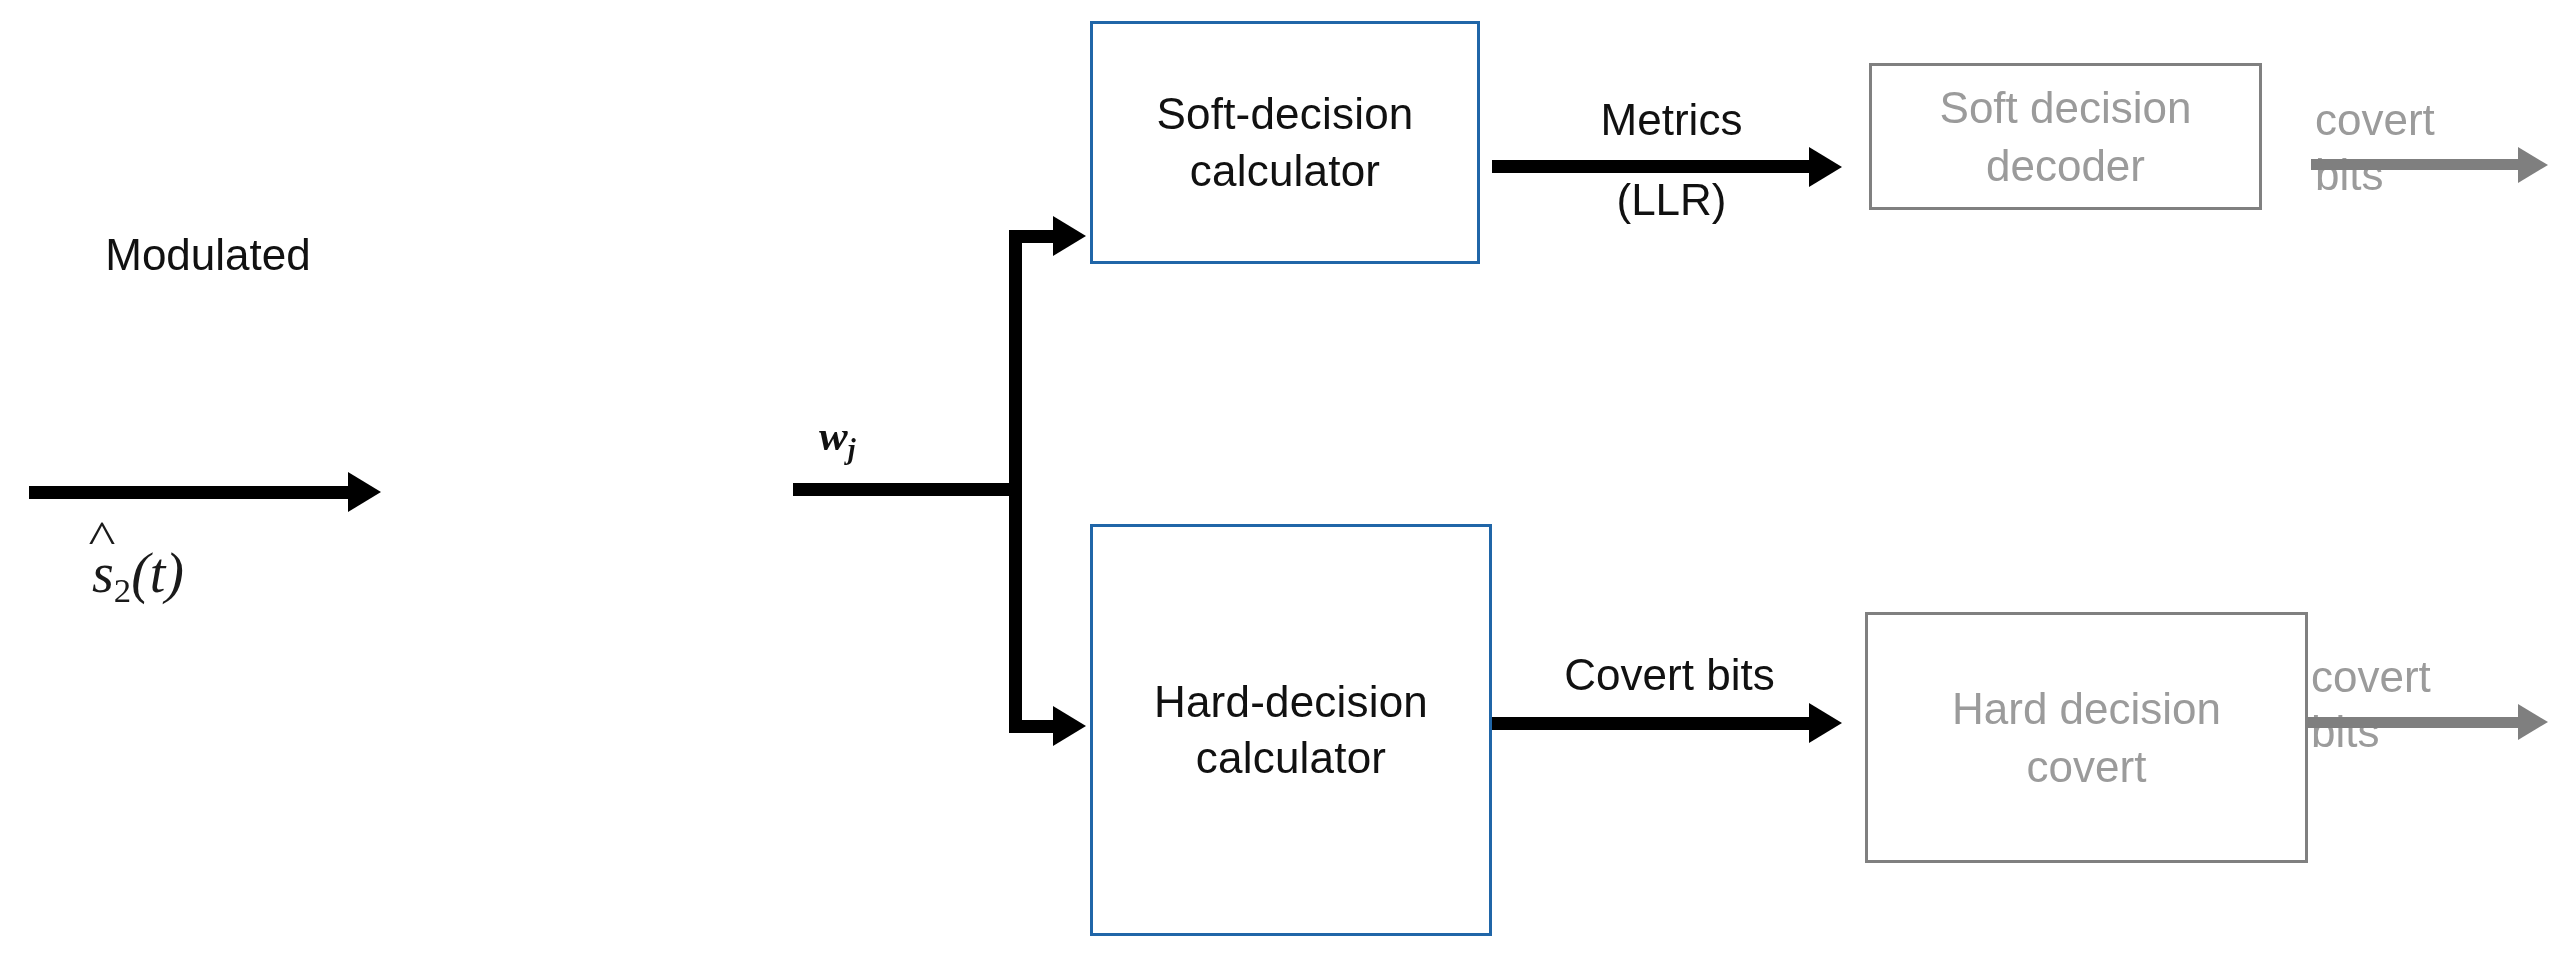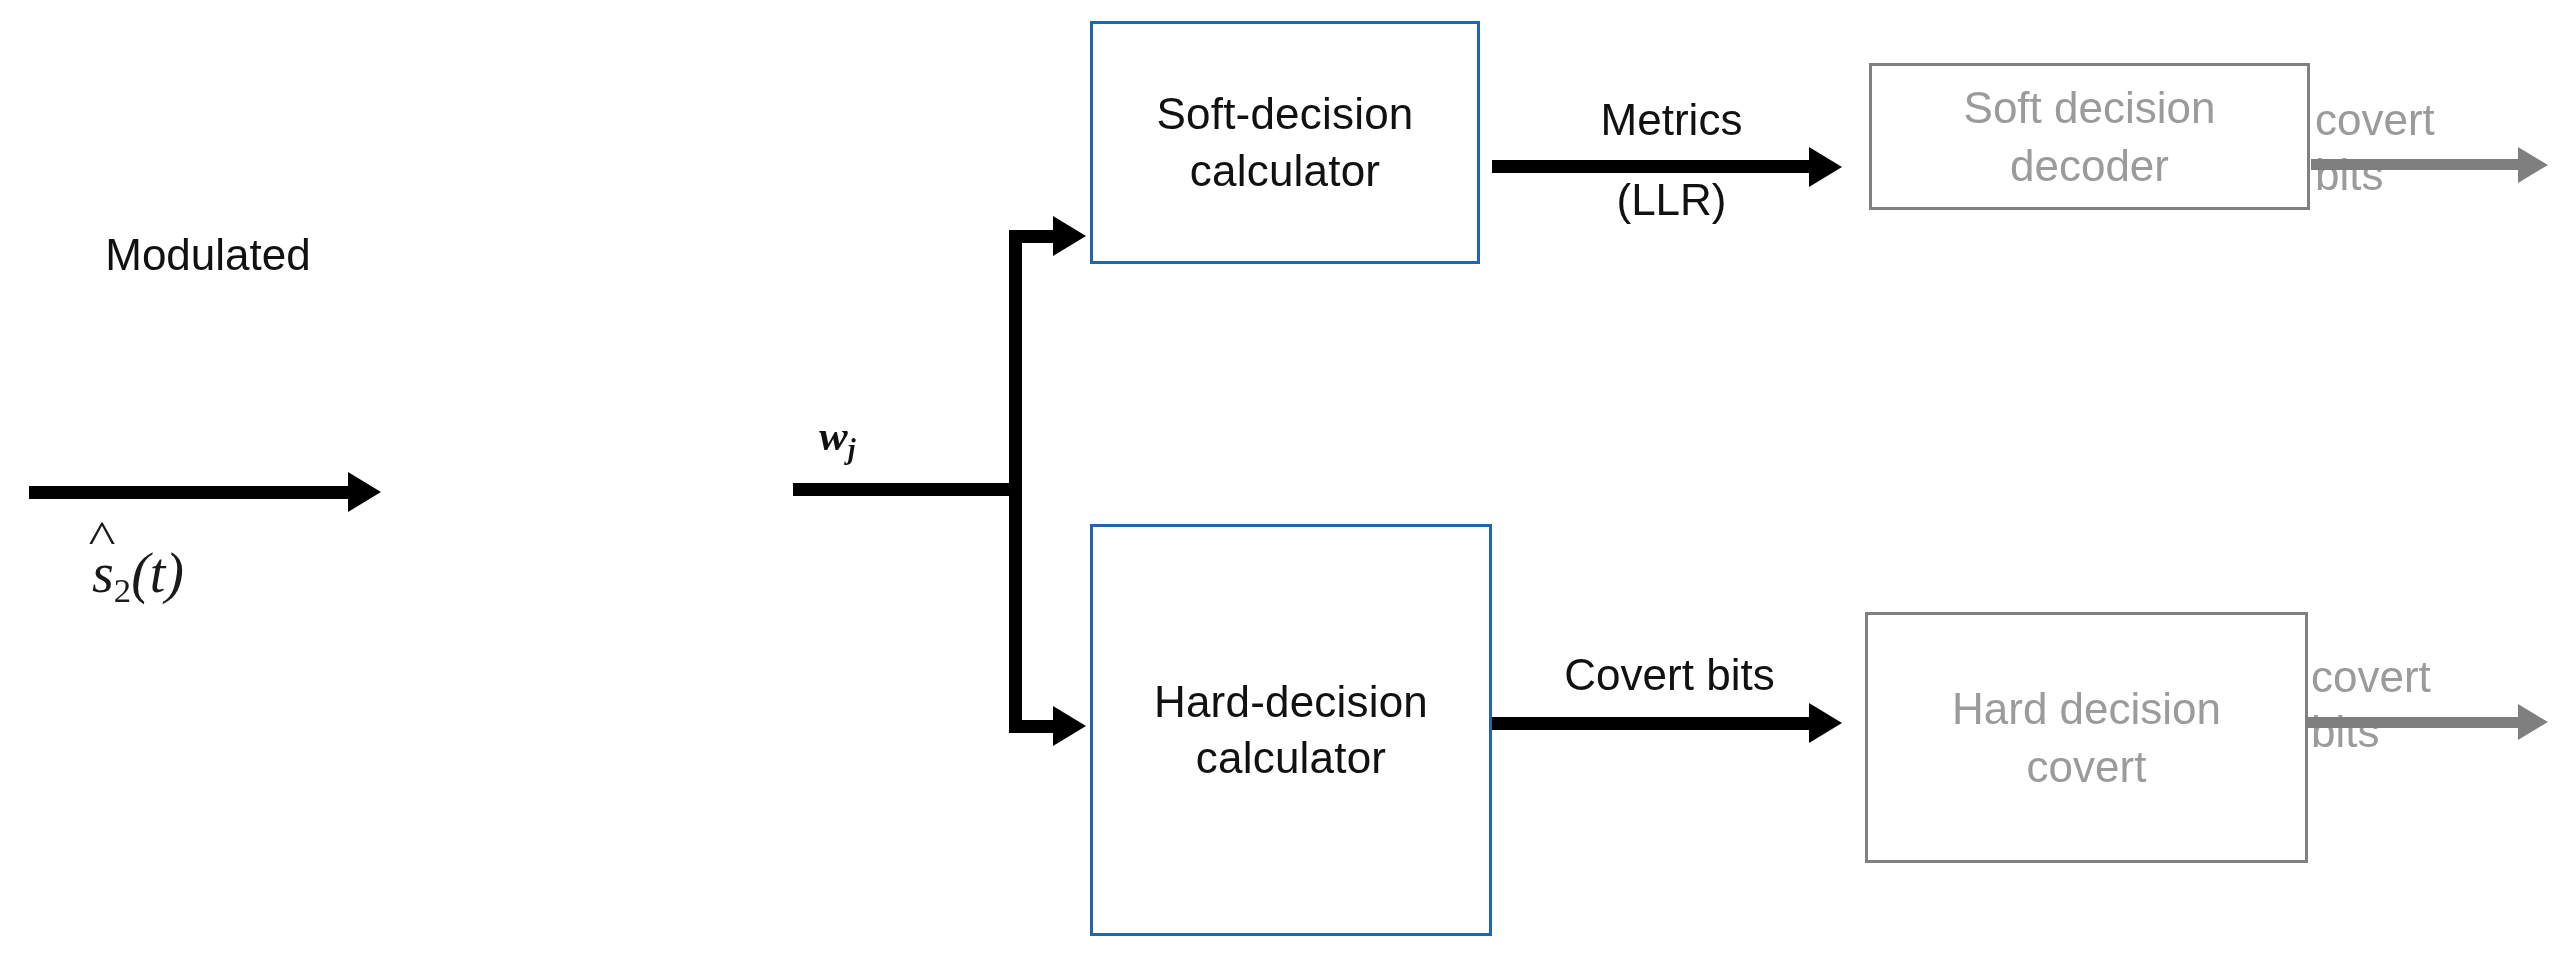--- a/index.html
+++ b/index.html
@@ -187,21 +187,21 @@
   <div class="blue-box" style="left:1090px; top:21px; width:390px; height:243px;">
     <span class="box-label">Soft-decision
 calculator</span>
   </div>
 
   <div class="lbl" style="left:1507px; top:92px; width:329px;">Metrics</div>
   <div class="hline" style="left:1492px; top:160px; width:336px;"></div>
   <div class="arrowhead" style="left:1809px; top:147px;"></div>
   <div class="lbl" style="left:1507px; top:172px; width:329px;">(LLR)</div>
 
-  <div class="gray-box" style="left:1869px; top:63px; width:441px; height:147px;">
+  <div class="gray-box" style="left:1869px; top:63px; width:393px; height:147px;">
     <span class="box-label">Soft decision
 decoder</span>
   </div>
 
   <div class="lbl-gray" style="left:2315px; top:92px; width:222px;">covert
 bits</div>
   <div class="hline-gray" style="left:2311px; top:159px; width:224px;"></div>
   <div class="arrowhead-gray" style="left:2518px; top:147px;"></div>
 
   <div class="blue-box" style="left:1090px; top:524px; width:402px; height:412px;align-items:center;">

